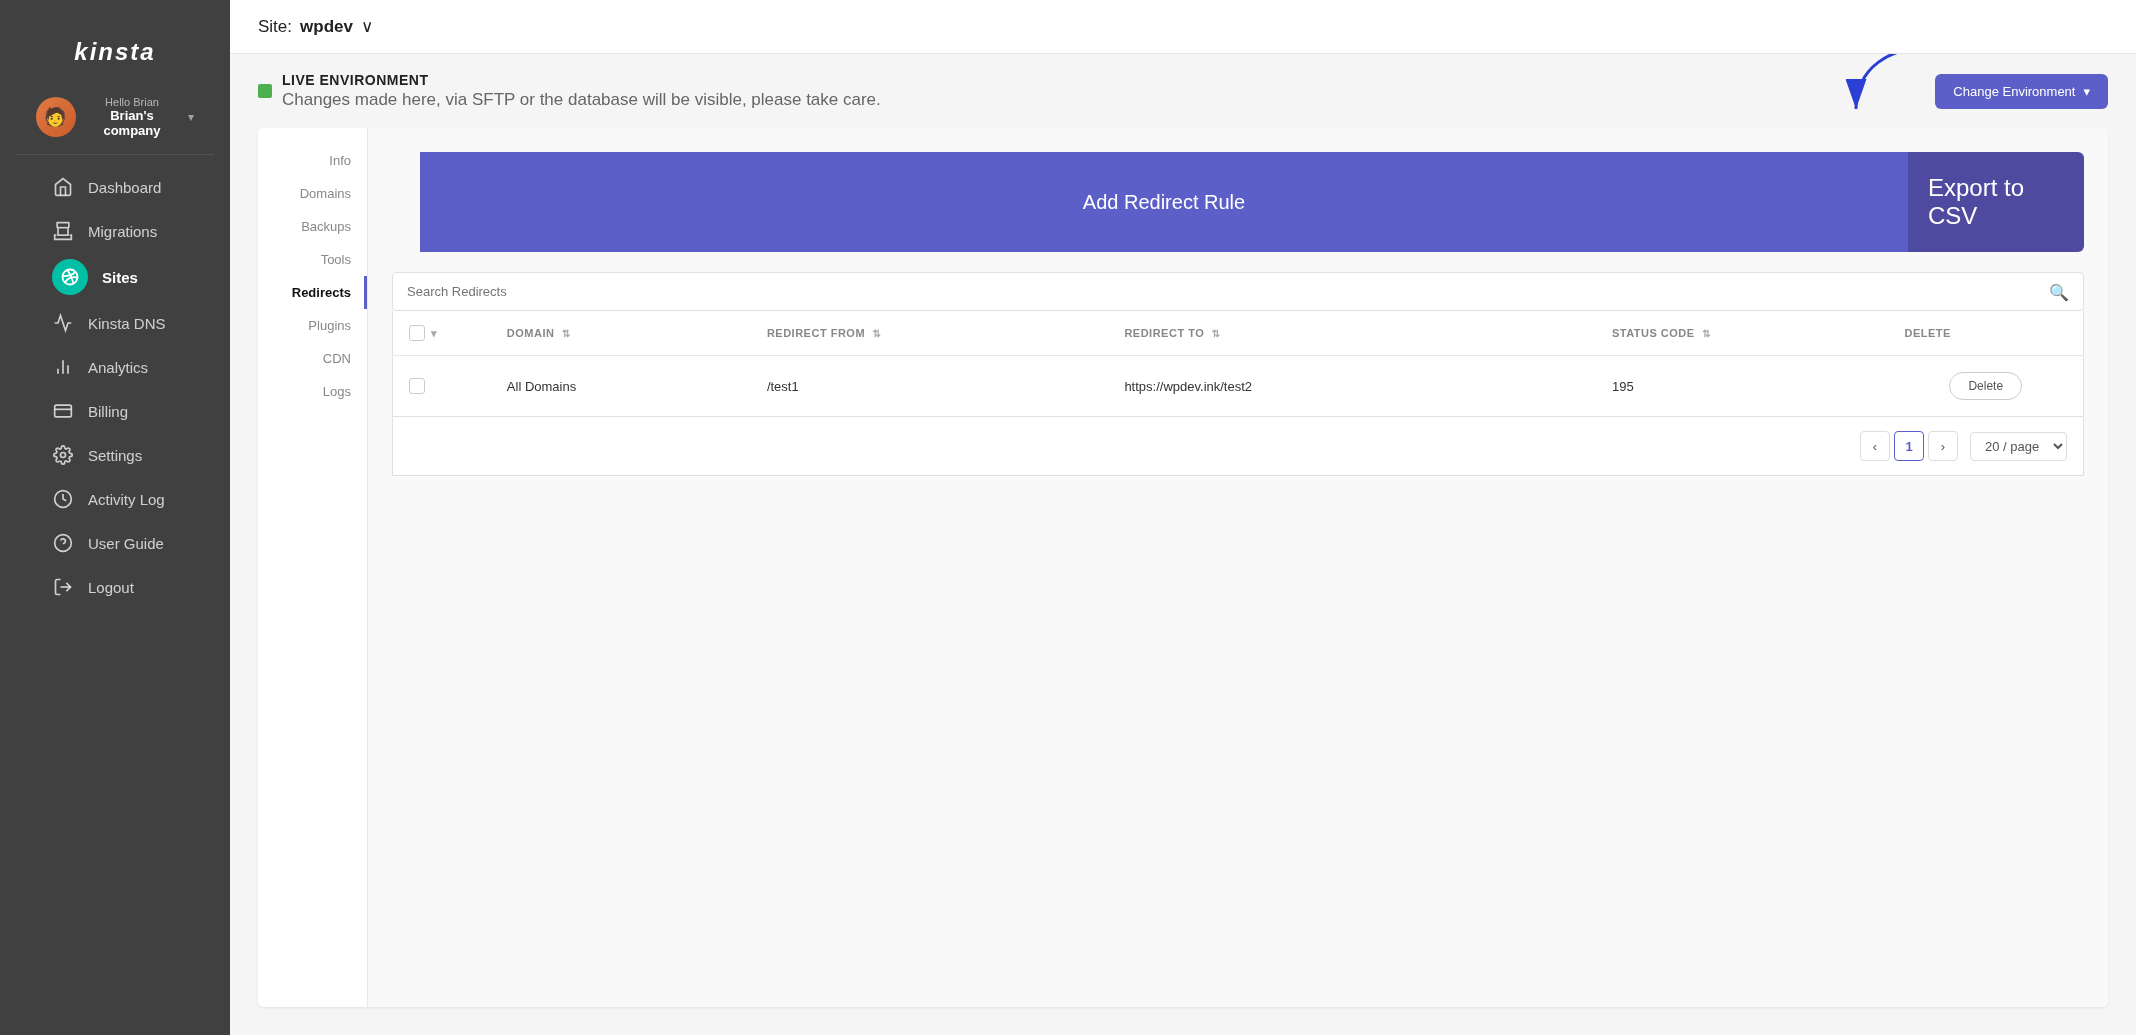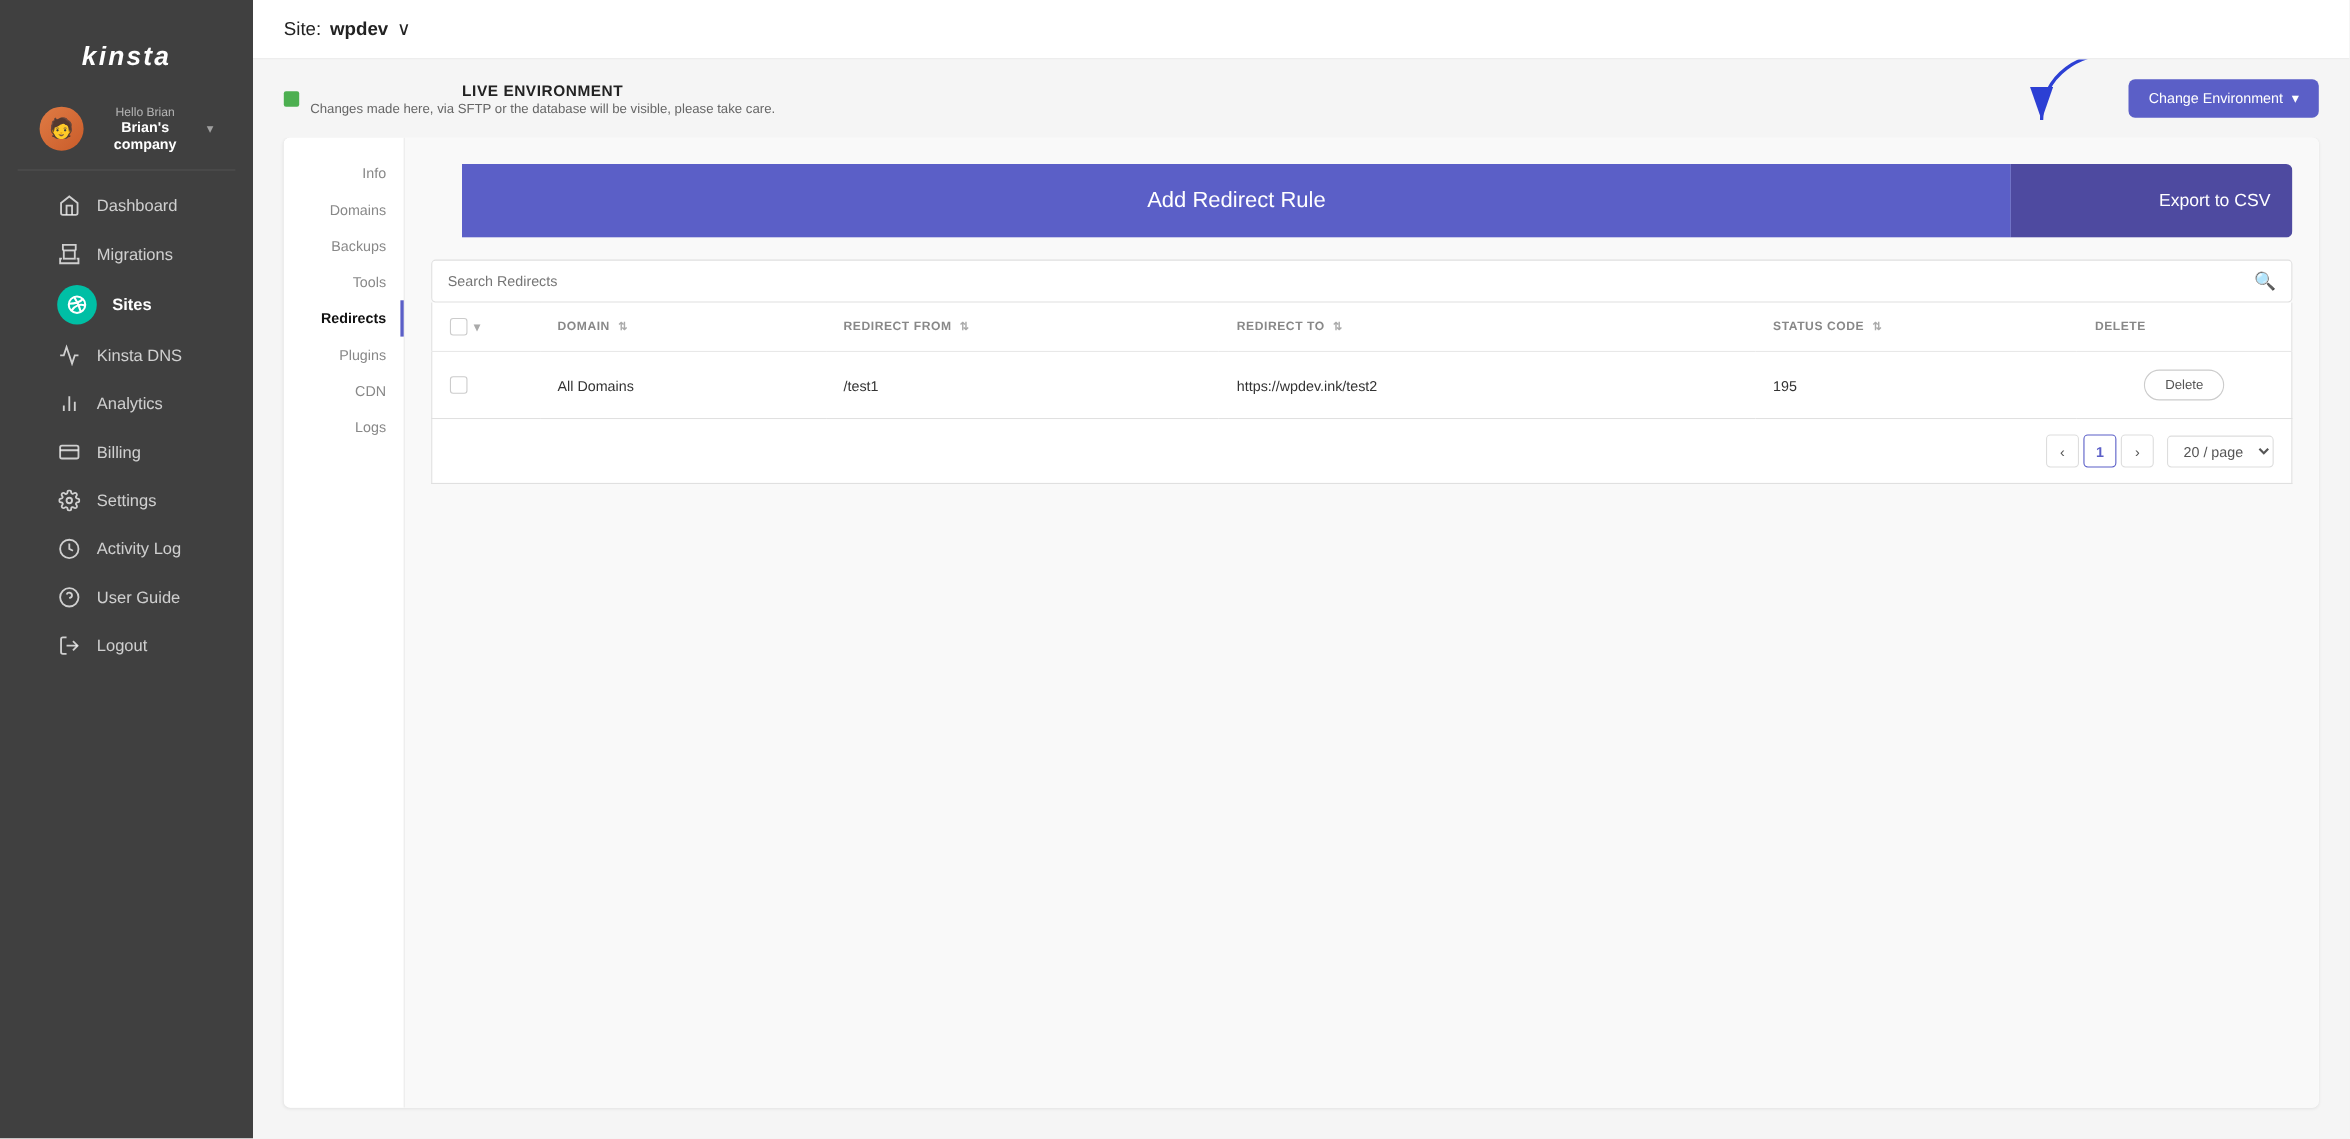--- a/index.html
+++ b/index.html
@@ -98,24 +98,24 @@
     }
 
     
     .env-banner {
       background: #f5f5f5;
       padding: 18px 28px;
       display: flex;
       align-items: center;
       justify-content: space-between;
     }
-    .env-info { display: flex; align-items: center; gap: 10px; text-align: center; }
+    .env-info { display: flex; align-items: center; gap: 10px; }
     .env-dot { width: 14px; height: 14px; background: #4caf50; border-radius: 2px; flex-shrink: 0; }
     .env-text h3 { font-size: 14px; font-weight: 700; color: #222; letter-spacing: 0.5px; }
-    .env-text p { font-size: 12px; color: #666; margin-top: 2px; }
+    .env-text p { font-size: 17px; color: #666; margin-top: 2px; }
     .change-env-btn {
       background: #5b5fc7;
       color: white;
       border: none;
       padding: 10px 18px;
       border-radius: 6px;
       font-size: 13px;
       font-weight: 500;
       cursor: pointer;
       display: flex;
@@ -187,29 +187,29 @@
       background: #e8e8e8;
       color: #777;
       border: none;
       padding: 22px 20px;
       font-size: 18px;
       font-weight: 500;
       cursor: pointer;
       text-align: center;
     }
     .btn-export-csv {
-      width: 256px;
+      width: 176px;
       background: #4e4aa0;
       color: white;
       border: none;
       padding: 22px 20px;
-      font-size: 16px;
+      font-size: 24px;
       font-weight: 500;
       cursor: pointer;
-      text-align: right;
+      text-align: left;
     }
 
     
     .search-bar {
       position: relative;
       margin-bottom: 0;
       border: 1px solid #e0e0e0;
       border-radius: 4px;
       background: white;
     }

